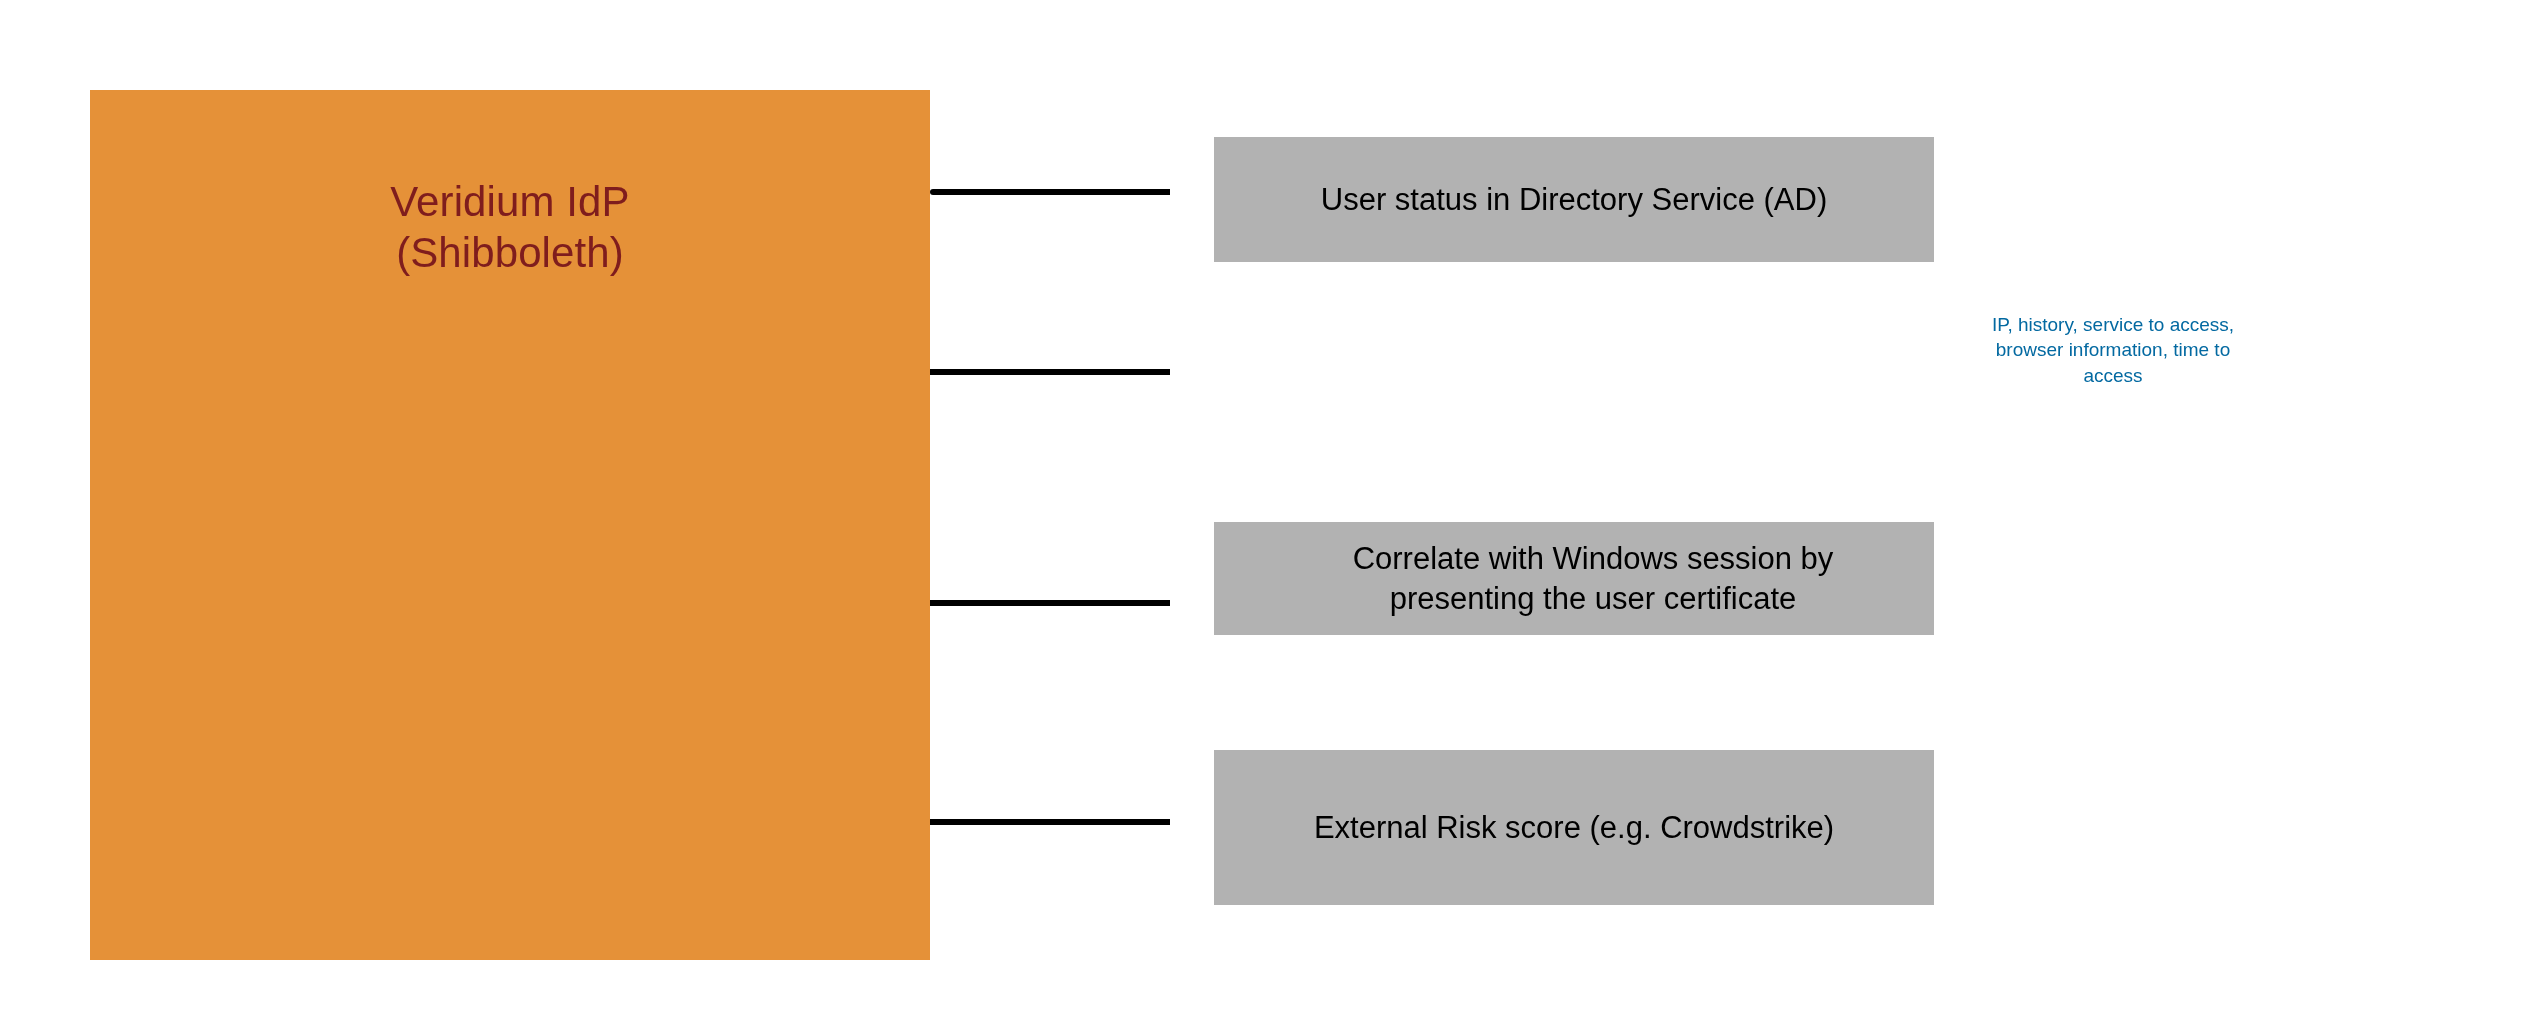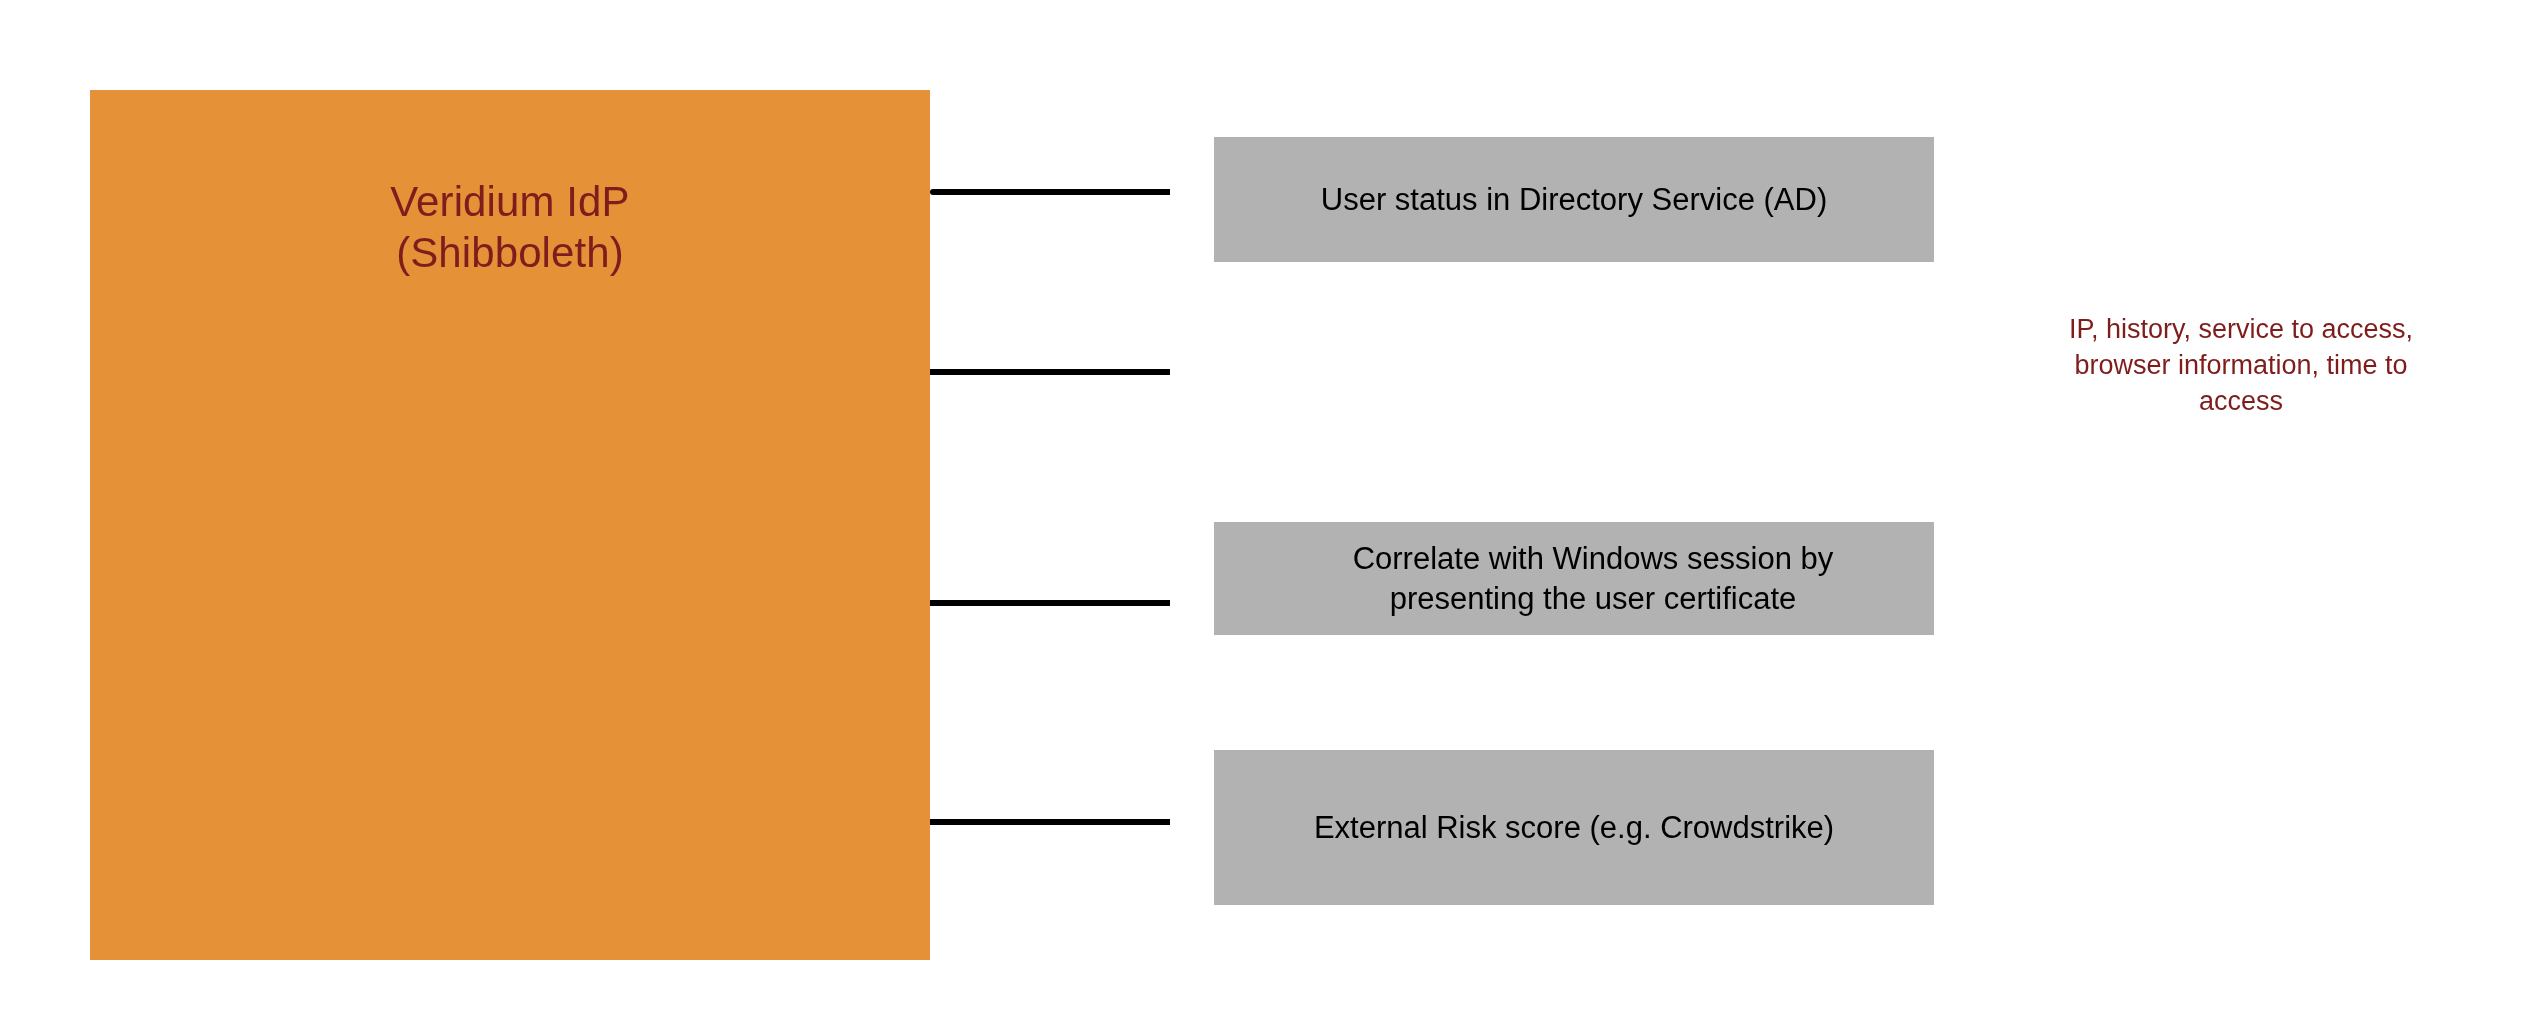--- a/index.html
+++ b/index.html
@@ -84,26 +84,26 @@
     border-top-left-radius: 6px;
     border-bottom-left-radius: 6px;
   }
   .connector.c-2 { top: 369px; }
   .connector.c-3 { top: 600px; }
   .connector.c-4 { top: 819px; }
 
   
   .annotation {
     position: absolute;
-    left: 1991px;
+    left: 1863px;
     top: 312px;
     width: 500px;
     text-align: center;
-    color: #7f1d1d;
-    font-size: 27px;
+    color: #0369a1;
+    font-size: 19px;
     line-height: 1.33;
     font-weight: 400;
     white-space: pre-line;
   }
 </style>
 </head>
 <body>
 
 <div id="canvas">
 

